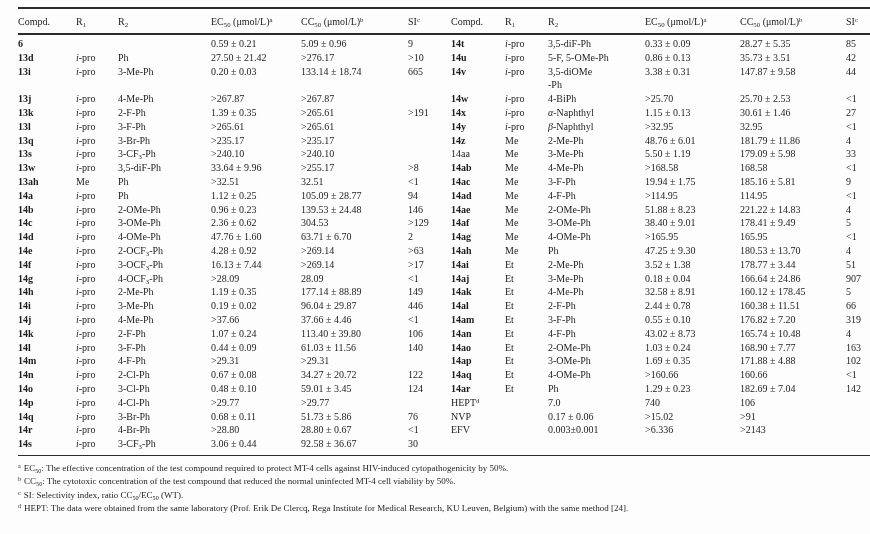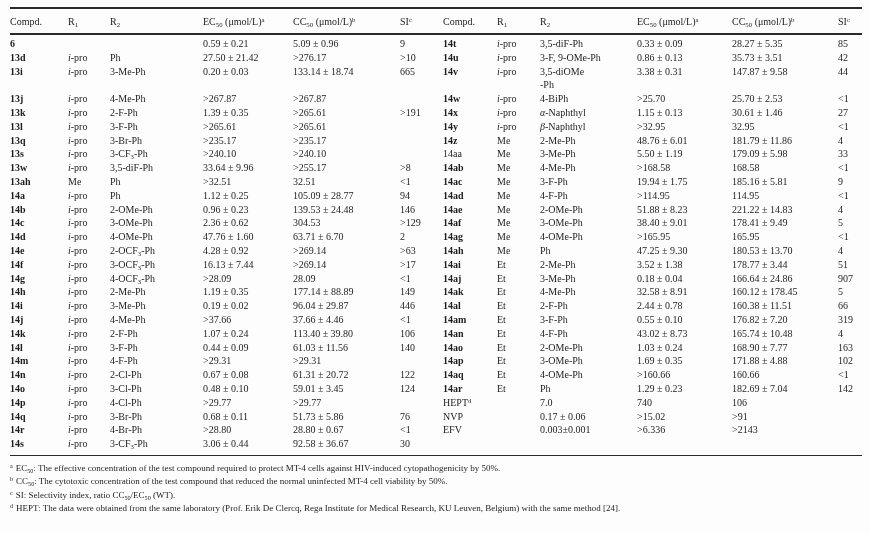--- a/index.html
+++ b/index.html
@@ -2,21 +2,21 @@
 <html><head>
 <meta charset="utf-8">
 <style>
   html,body{margin:0;padding:0;}
   body{
     width:870px;height:534px;overflow:hidden;
     background:#fdfdfd;color:#1d1d1d;
     font-family:"Liberation Serif", serif;
     -webkit-font-smoothing:antialiased;
   }
-  .paper-table{margin:7px 8px 0 10px;width:852px;}
+  .paper-table{margin:7px 8px 0 18px;width:852px;}
   .rule{border:0;border-top:2px solid #2b2b2b;margin:0;}
   .rule.thin{border-top-width:1.5px;}
   .cols{
     display:grid;
     grid-template-columns:58px 42px 93px 90px 107px 43px 54px 43px 97px 95px 106px 1fr;
   }
   .hdr{height:24px;align-items:center;}
   .hcell{font-size:10px;white-space:nowrap;}
   .tbody{margin-top:2px;}
   .row{height:13.8px;}
@@ -67,21 +67,21 @@
       </div>
       <div class="cols row">
         <div class="cell bold">13d</div>
         <div class="cell"><i>i</i>-pro</div>
         <div class="cell">Ph</div>
         <div class="cell">27.50 ± 21.42</div>
         <div class="cell">&gt;276.17</div>
         <div class="cell">&gt;10</div>
         <div class="cell bold">14u</div>
         <div class="cell"><i>i</i>-pro</div>
-        <div class="cell">3-F, 9-OMe-Ph</div>
+        <div class="cell">5-F, 5-OMe-Ph</div>
         <div class="cell">0.86 ± 0.13</div>
         <div class="cell">35.73 ± 3.51</div>
         <div class="cell">42</div>
       </div>
       <div class="cols row">
         <div class="cell bold">13i</div>
         <div class="cell"><i>i</i>-pro</div>
         <div class="cell">3-Me-Ph</div>
         <div class="cell">0.20 ± 0.03</div>
         <div class="cell">133.14 ± 18.74</div>
@@ -385,21 +385,21 @@
         <div class="cell">3-OMe-Ph</div>
         <div class="cell">1.69 ± 0.35</div>
         <div class="cell">171.88 ± 4.88</div>
         <div class="cell">102</div>
       </div>
       <div class="cols row">
         <div class="cell bold">14n</div>
         <div class="cell"><i>i</i>-pro</div>
         <div class="cell">2-Cl-Ph</div>
         <div class="cell">0.67 ± 0.08</div>
-        <div class="cell">61.31 ± 20.72</div>
+        <div class="cell">34.27 ± 20.72</div>
         <div class="cell">122</div>
         <div class="cell bold">14aq</div>
         <div class="cell">Et</div>
         <div class="cell">4-OMe-Ph</div>
         <div class="cell">&gt;160.66</div>
         <div class="cell">160.66</div>
         <div class="cell">&lt;1</div>
       </div>
       <div class="cols row">
         <div class="cell bold">14o</div>

